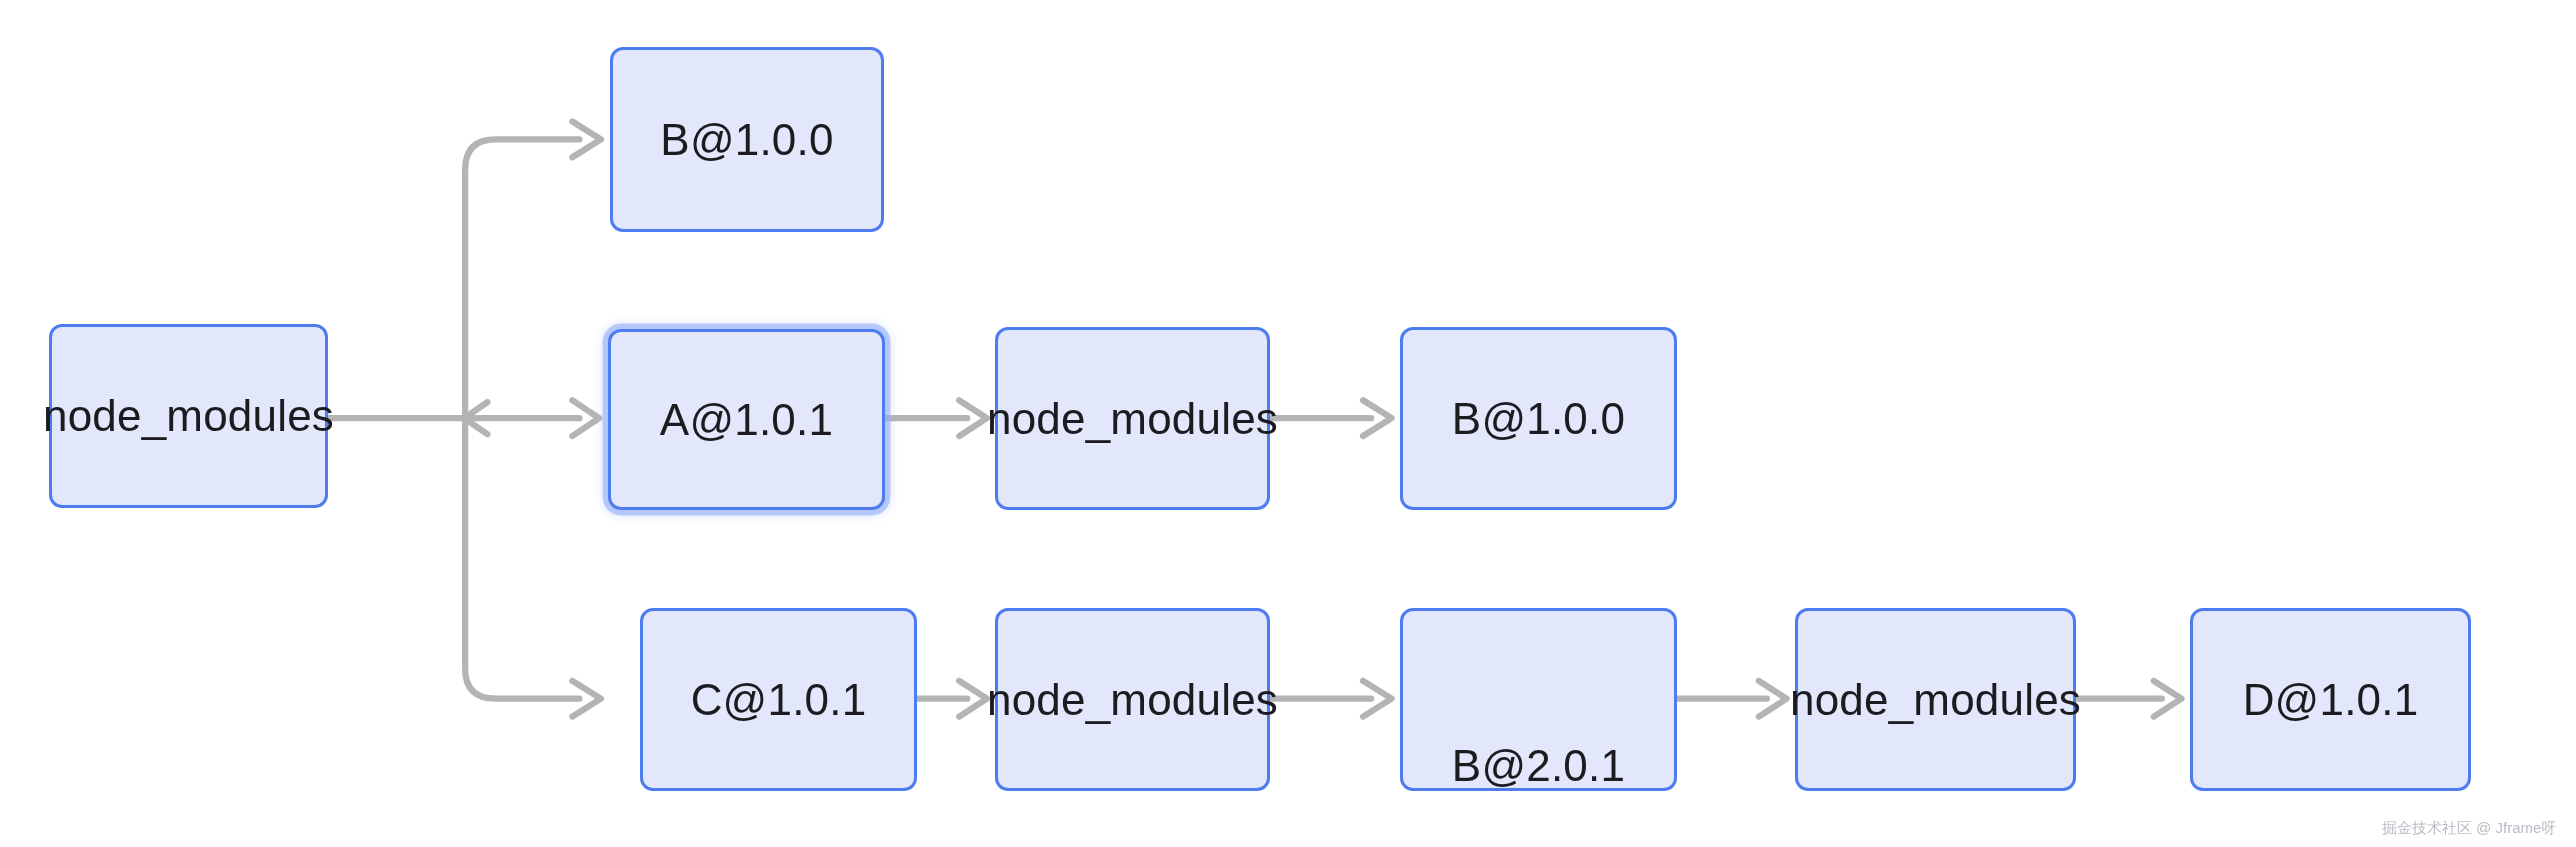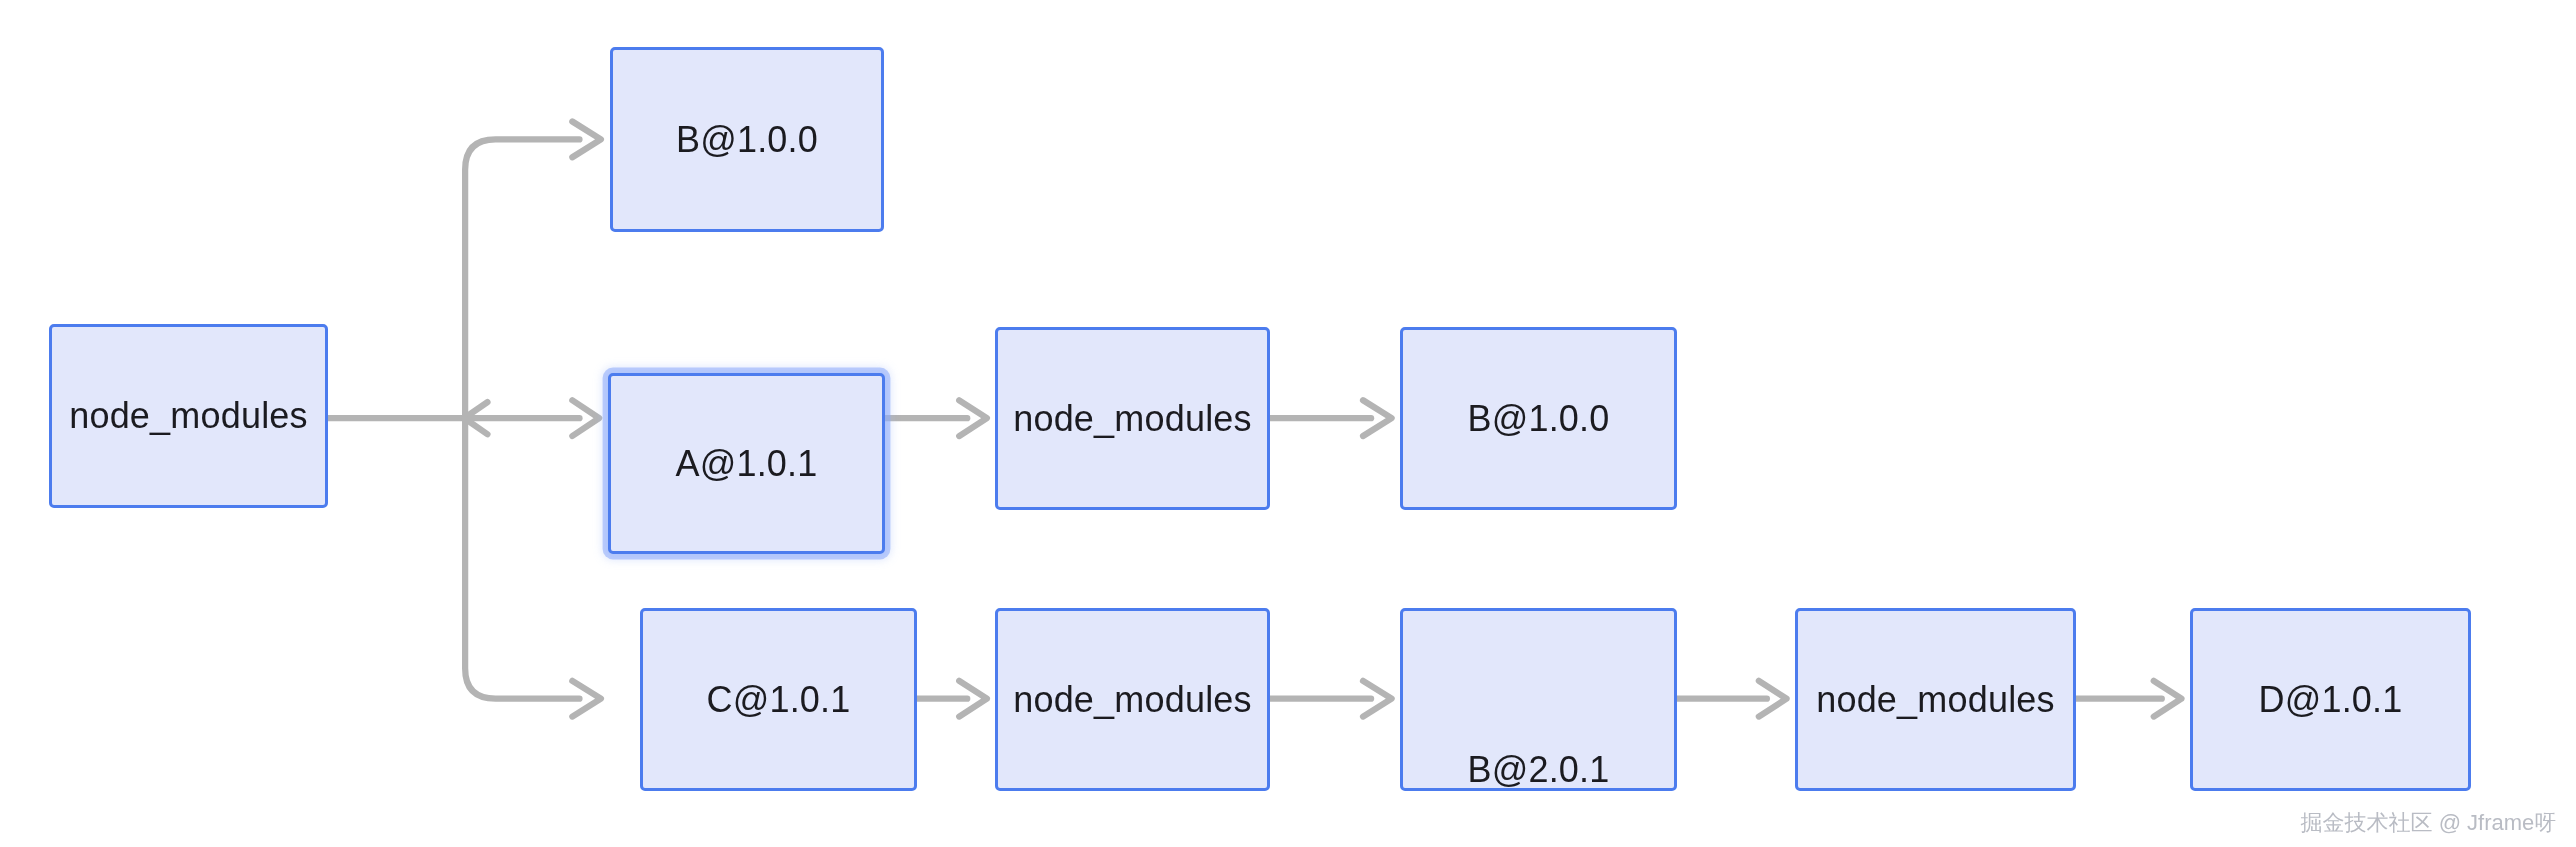--- a/index.html
+++ b/index.html
@@ -28,42 +28,41 @@
     pointer-events: none;
   }
   .node {
     position: absolute;
     box-sizing: border-box;
     display: flex;
     align-items: center;
     justify-content: center;
     background: #E2E7FB;
     border: 3.6px solid #4C7CEE;
-    border-radius: 5px;
+    border-radius: 13px;
     color: #1b1b20;
-    font-size: 36px;
+    font-size: 44px;
     font-family: "Liberation Sans", sans-serif;
     letter-spacing: 0.2px;
     line-height: 1;
     white-space: nowrap;
   }
   .node.selected {
     border-color: #4C7CEE;
     box-shadow: 0 0 0 5.4px rgba(140,170,250,0.55),
                 0 0 9px 5.4px rgba(160,185,250,0.35);
-    margin-top: 44px;
   }
   .node-label {
     pointer-events: none;
   }
   #watermark {
     position: absolute;
     right: 19.7px;
     bottom: 9px;
-    font-size: 22px;
+    font-size: 15px;
     color: #b9bcc4;
     font-family: "Liberation Sans", sans-serif;
     white-space: nowrap;
   }
 </style>
 </head>
 <body>
 
 <div id="diagram-root">
 

